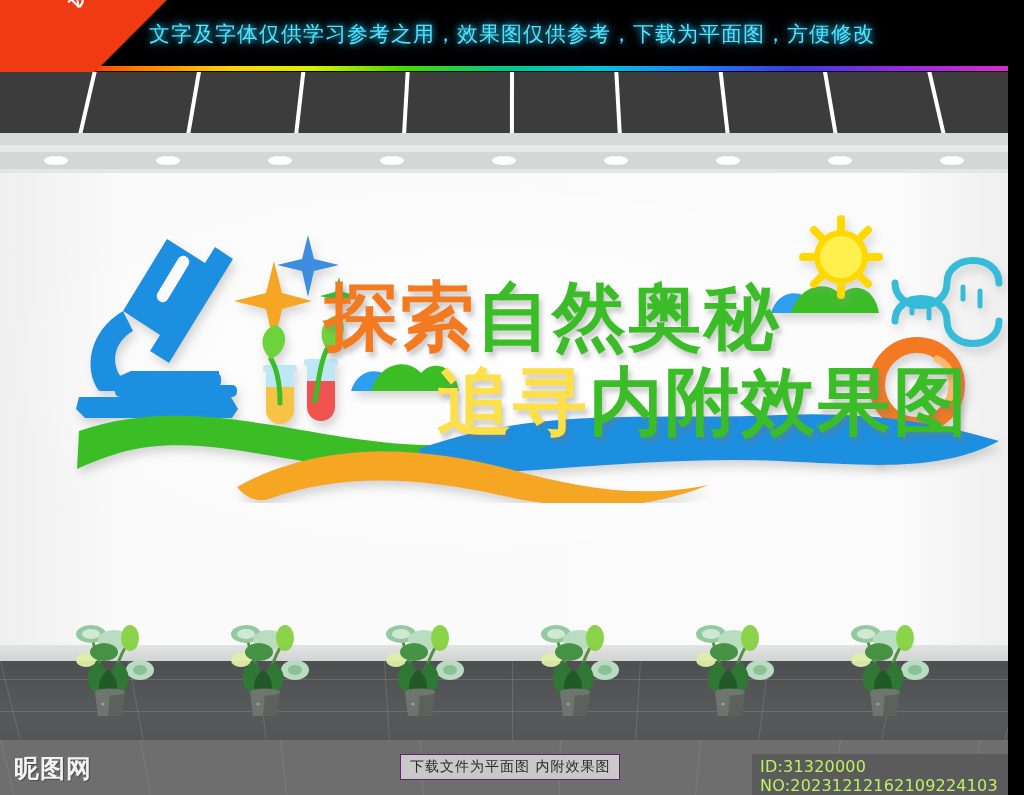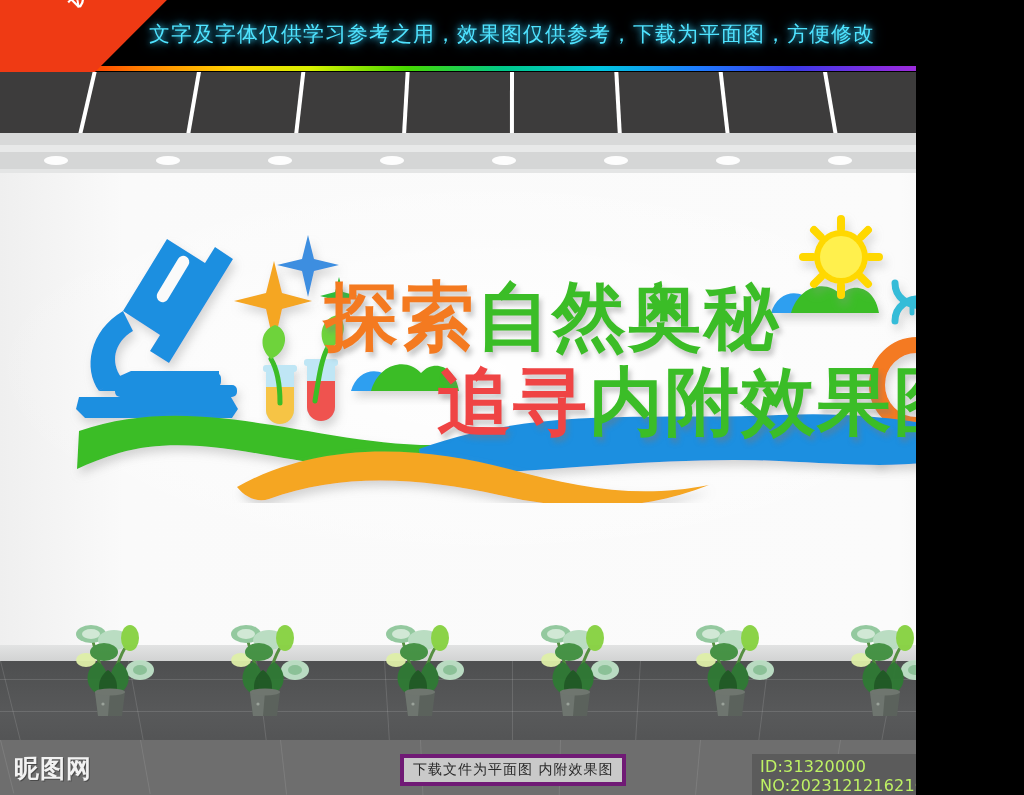--- a/index.html
+++ b/index.html
@@ -1,17 +1,17 @@
 <!DOCTYPE html>
 <html><head>
 <meta charset="utf-8">
 <style>
   html,body{margin:0;padding:0;background:#000;}
   body{font-family:"Liberation Sans","DejaVu Sans",sans-serif;}
-  .stage{position:relative;width:916px;height:795px;overflow:hidden;background:#000;}
+  .stage{position:relative;width:1008px;height:795px;overflow:hidden;background:#000;}
 
   
   .topbar{position:absolute;left:0;top:0;width:1024px;height:72px;background:#000;overflow:hidden;}
   .topbar-text{position:absolute;left:0;top:20px;width:1024px;text-align:center;
     font-size:21px;letter-spacing:1px;color:#4fe3ff;
     font-family:"DejaVu Sans","Liberation Sans",sans-serif;
     text-shadow:0 0 6px rgba(60,220,255,.9),0 0 14px rgba(40,180,255,.6);}
   .rainbow{position:absolute;left:60px;top:66px;width:964px;height:5px;
     background:linear-gradient(90deg,#ff1a00 0%,#ff7a00 8%,#ffd400 18%,#d8f000 26%,
       #46d800 36%,#00c98a 46%,#00c6e0 56%,#1e7dff 66%,#3a3ae8 76%,#8b2ce0 86%,#e02cc8 100%);}
@@ -43,21 +43,21 @@
   .art{position:absolute;left:6px;top:173px;width:1024px;height:330px;margin-left:13px;}
   .art svg{position:absolute;left:0;top:0;}
 
   .hl{position:absolute;font-weight:bold;white-space:nowrap;letter-spacing:2px;
     font-family:"DejaVu Sans","Liberation Sans",sans-serif;
     text-shadow:3px 5px 5px rgba(120,120,120,.38);}
   .line1{top:95px;left:305px;font-size:74px;}
   .line2{top:180px;left:418px;font-size:74px;}
   .c-orange{color:#f47a20;}
   .c-green{color:#3bbd27;}
-  .c-blue{color:#ef4444;}
+  .c-blue{color:#fde047;}
 
   
   .floor{position:absolute;left:0;top:661px;width:1024px;height:134px;
     background:linear-gradient(180deg,#4e4f50 0%,#58595a 40%,#4a4b4c 100%);}
   .floor-top{position:absolute;left:0;top:645px;width:1024px;height:16px;
     background:linear-gradient(180deg,#e2e3e3 0%,#d2d3d3 100%);}
   .floor-line{position:absolute;background:rgba(255,255,255,.13);}
 
   .plant{position:absolute;width:96px;height:104px;}
 
@@ -66,21 +66,21 @@
   .bb-grid{position:absolute;background:rgba(255,255,255,.10);}
   .logo{position:absolute;left:14px;top:752px;display:flex;align-items:baseline;gap:8px;}
   .logo-cn{font-size:25px;font-weight:bold;color:#f2f2f2;letter-spacing:1px;
     font-family:"DejaVu Sans","Liberation Sans",sans-serif;
     text-shadow:1px 1px 0 #4a4a4a;}
   .logo-url{font-size:21px;color:#f2f2f2;letter-spacing:.5px;
     font-family:"DejaVu Sans","Liberation Sans",sans-serif;}
   .dl-note{position:absolute;left:400px;top:754px;padding:3px 9px;background:#c9c9c9;
     color:#2a2a2a;font-size:14px;letter-spacing:1px;
     font-family:"DejaVu Sans","Liberation Sans",sans-serif;
-    border:4px solid #701a75;}
+    border:1px solid #701a75;}
   .idbox{position:absolute;left:752px;top:754px;padding:3px 8px;background:#5b5b5b;
     color:#bef264;font-size:16px;letter-spacing:.2px;
     font-family:"DejaVu Sans","Liberation Sans",sans-serif;}
 </style>
 </head>
 <body>
 
 <div class="stage">
 
   <div class="topbar">

